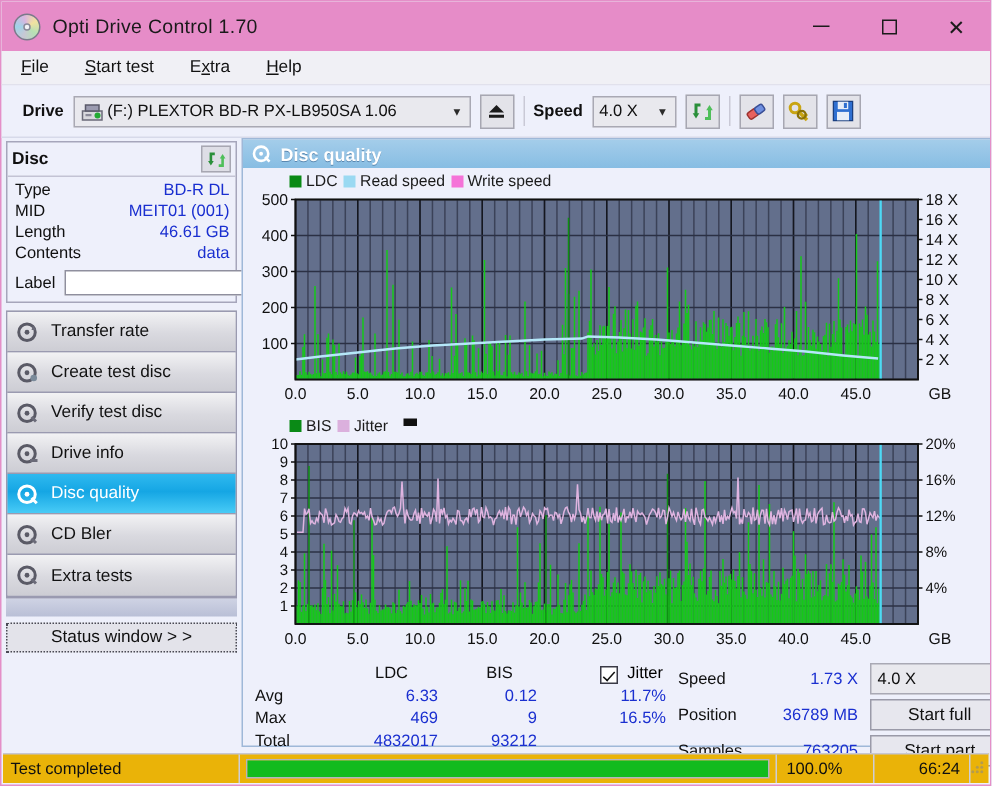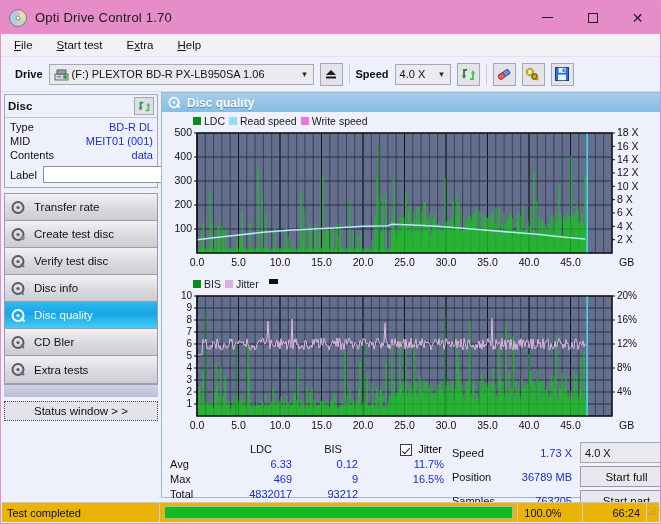--- a/index.html
+++ b/index.html
@@ -289,20 +289,24 @@
         <div class="disc-rows">
           <div class="drow">
             <span class="k">Type</span>
             <span class="v">BD-R DL</span>
           </div>
           <div class="drow">
             <span class="k">MID</span>
             <span class="v">MEIT01 (001)</span>
           </div>
           <div class="drow">
+            <span class="k">Length</span>
+            <span class="v">46.61 GB</span>
+          </div>
+          <div class="drow">
             <span class="k">Contents</span>
             <span class="v">data</span>
           </div>
           <div class="label-row">
             <span class="k">Label</span>
             <input class="label-input" type="text" value="" style="">
             <span class="label-btn">
               <svg width="14" height="14" viewBox="0 0 14 14">
                 <circle cx="7" cy="7" r="6" fill="#e8e08a" stroke="#8a8a3a"></circle>
                 <circle cx="7" cy="7" r="2" fill="#f4f4ea" stroke="#8a8a66"></circle>
@@ -334,23 +338,23 @@
               <circle cx="7" cy="7.5" r="5.5" fill="none" stroke="#5a5a66" stroke-width="2"></circle>
               <circle cx="7" cy="7.5" r="1.6" fill="#5a5a66"></circle>
               <path d="M10 10 L13 13" stroke="#6a6a78" stroke-width="2"></path>
             </svg>
           <span>Verify test disc</span>
         </div>
         <div class="navitem">
           <svg class="nav-icon" viewBox="0 0 15 15">
               <circle cx="7" cy="7.5" r="5.5" fill="none" stroke="#5a5a66" stroke-width="2"></circle>
               <circle cx="7" cy="7.5" r="1.6" fill="#5a5a66"></circle>
-              <rect x="11" y="9" width="1.6" height="5" fill="#6a6a78"></rect>
+              <rect x="9" y="11" width="5" height="2" fill="#6a6a78"></rect>
             </svg>
-          <span>Disc info</span>
+          <span>Drive info</span>
         </div>
         <div class="navitem sel">
           <svg class="nav-icon" viewBox="0 0 15 15">
               <circle cx="7" cy="7.5" r="5.5" fill="none" stroke="#fff" stroke-width="2"></circle>
               <circle cx="7" cy="7.5" r="1.6" fill="#fff"></circle>
               <path d="M10 10 L13.5 13.5" stroke="#fff" stroke-width="2"></path>
             </svg>
           <span>Disc quality</span>
         </div>
         <div class="navitem">

